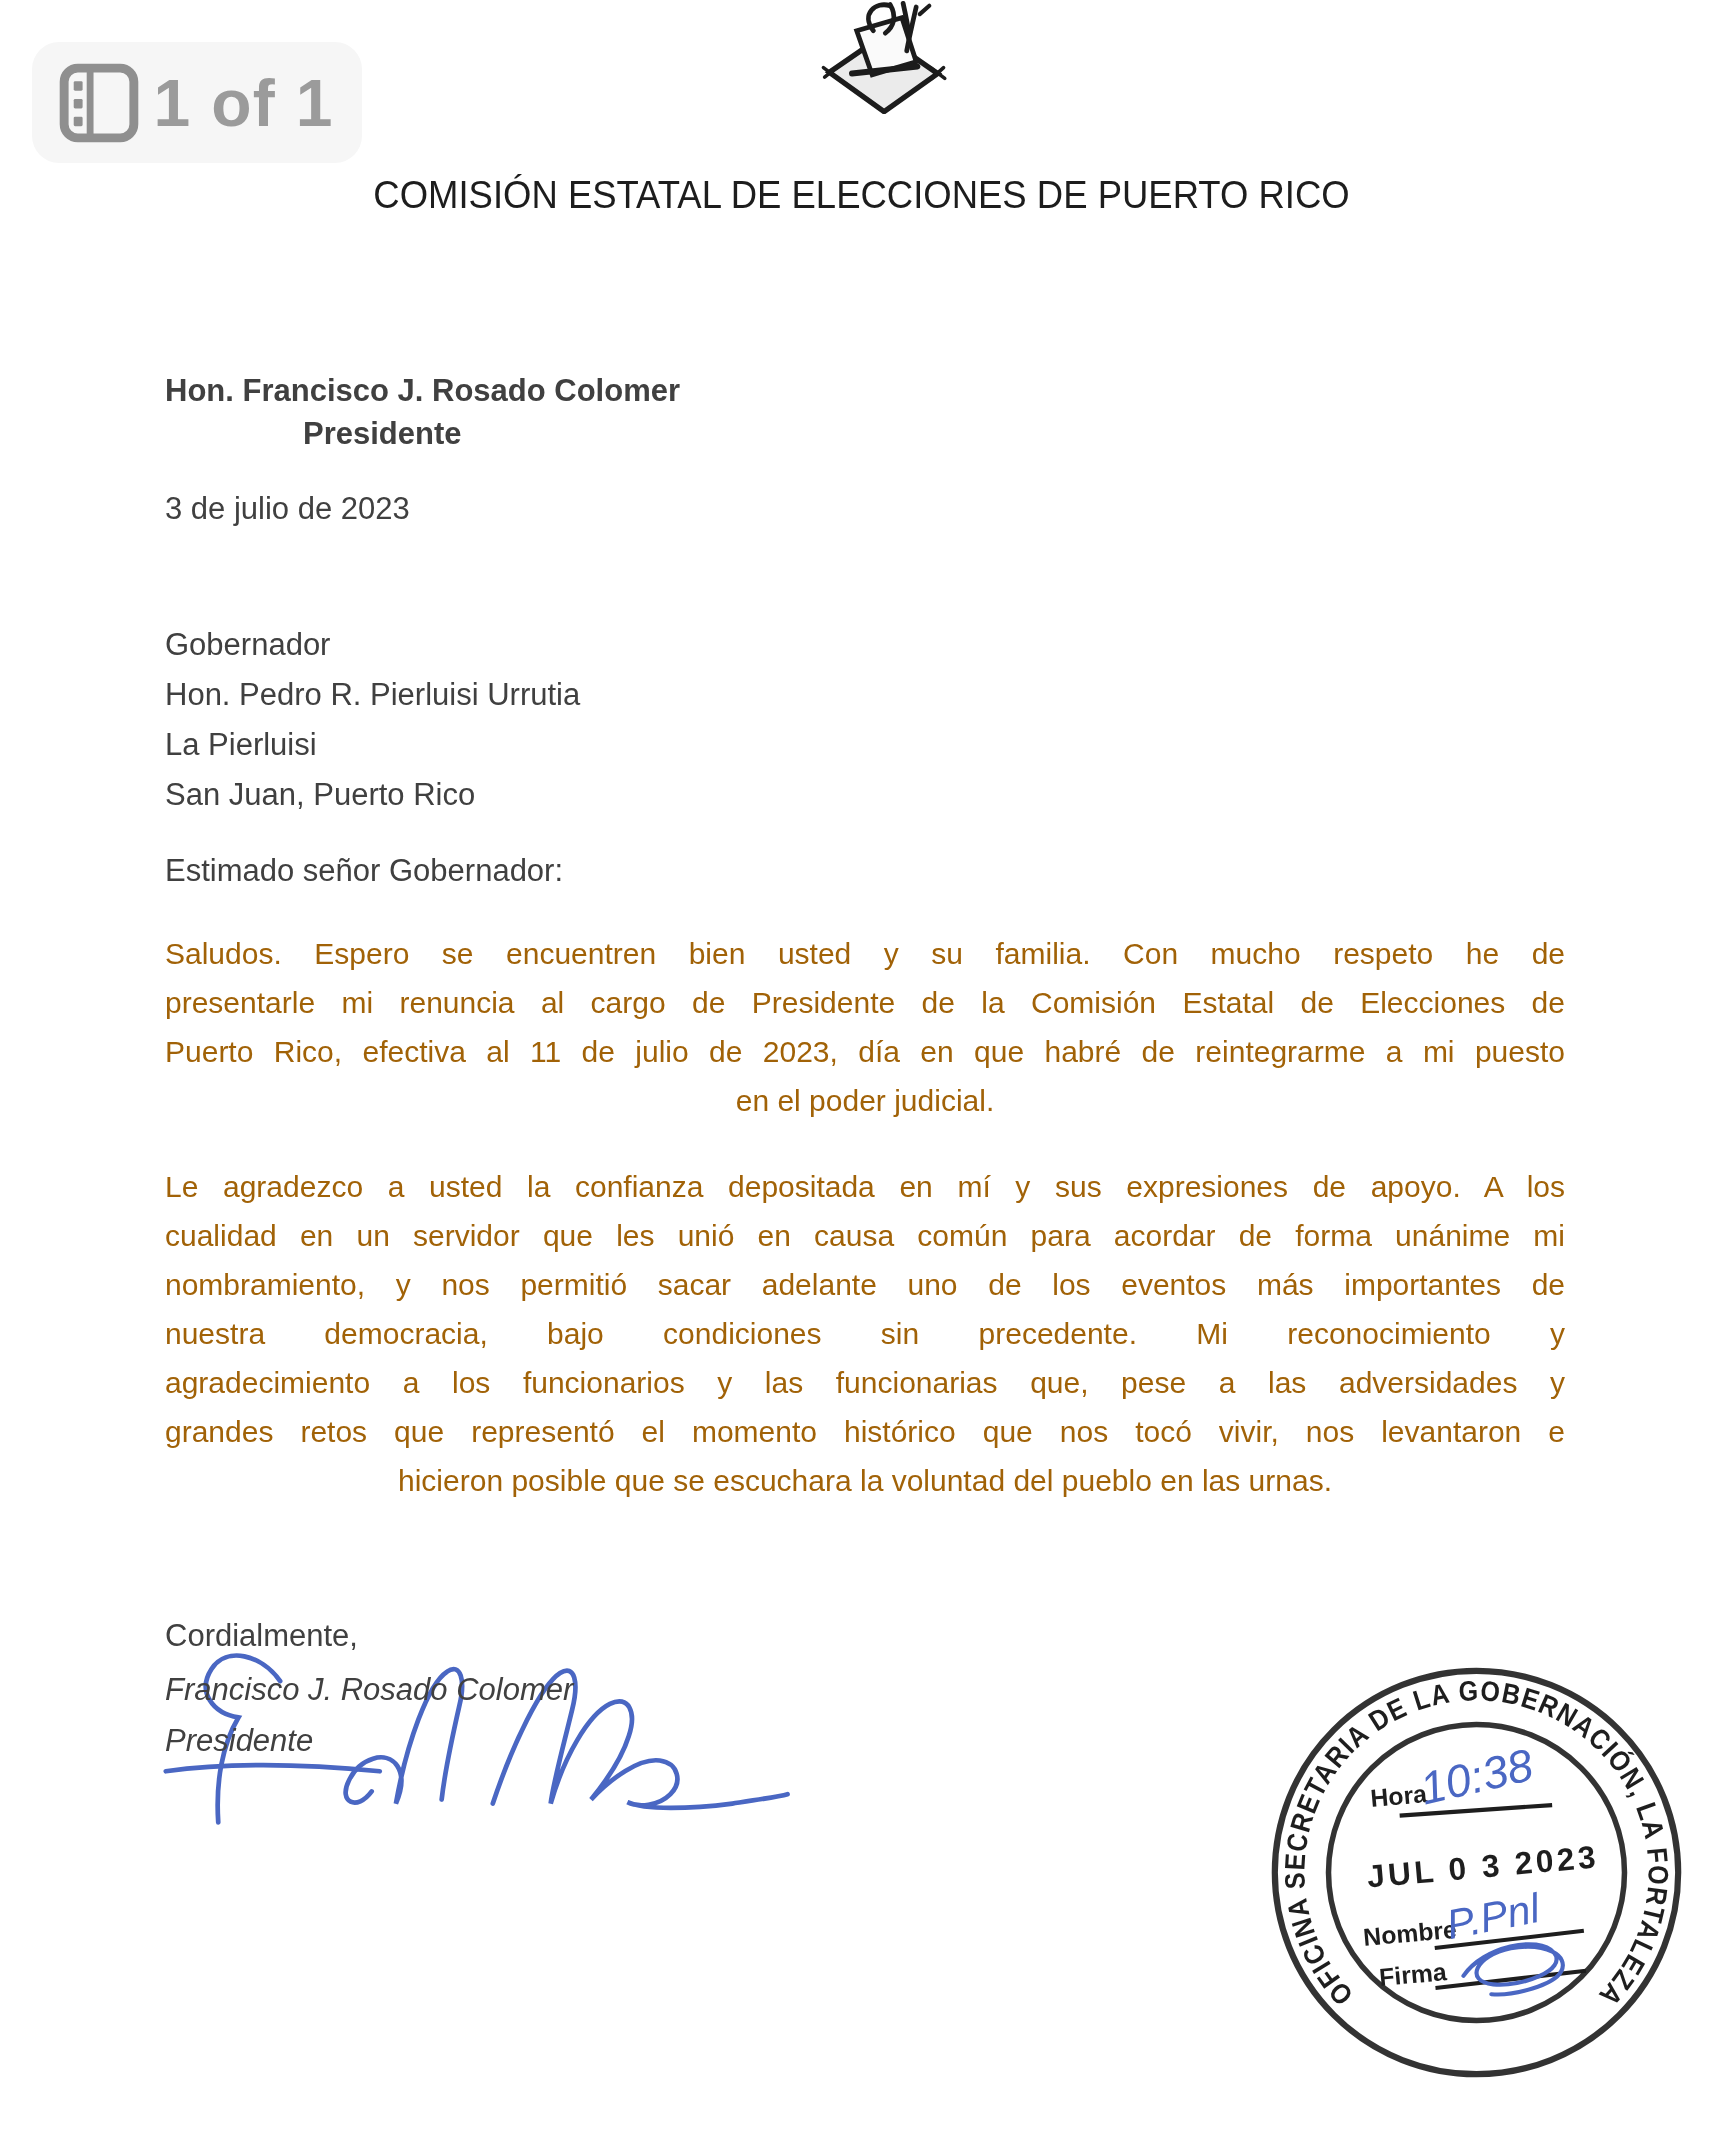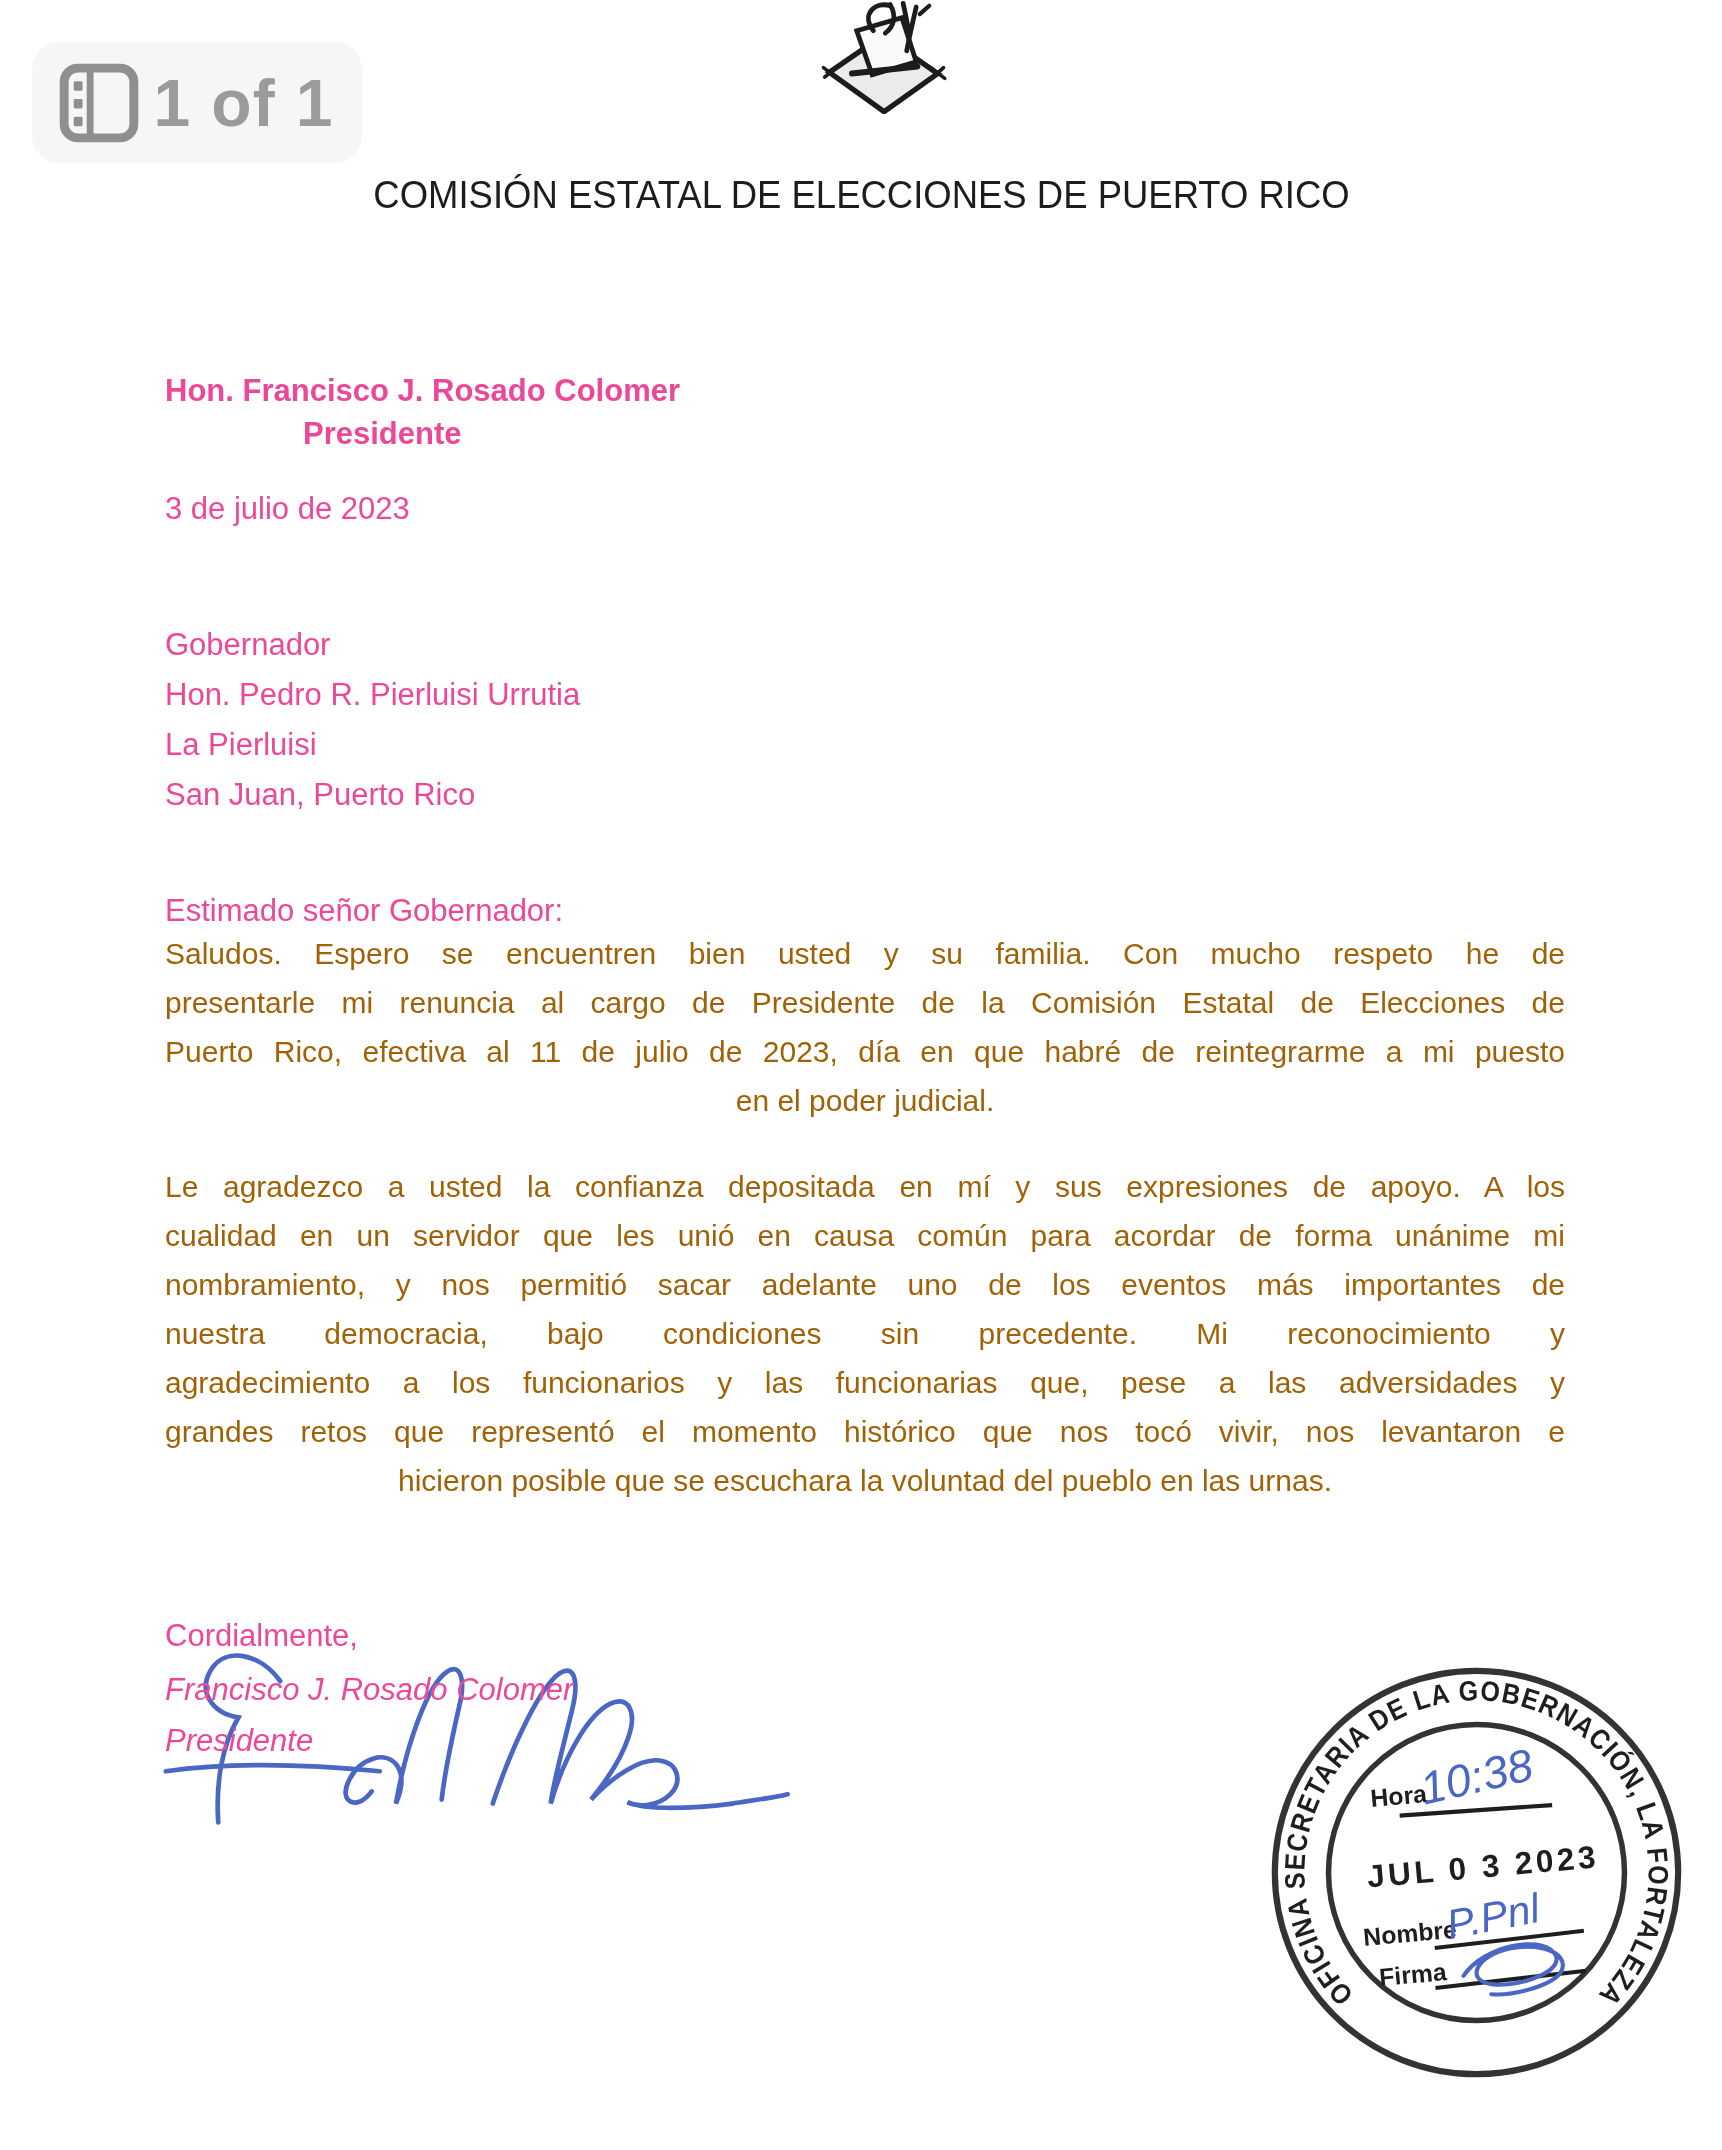--- a/index.html
+++ b/index.html
@@ -7,26 +7,26 @@
         font-family:"Liberation Sans",sans-serif;color:#262626;}
   
   .badge{position:absolute;left:32px;top:42px;width:330px;height:121px;background:#f6f6f6;
          border-radius:27px;display:flex;align-items:center;gap:14px;padding-left:25.6px;box-sizing:border-box;}
   .badge-text{font-size:66px;font-weight:bold;color:#9b9b9b;letter-spacing:1.3px;}
   
   .logo{position:absolute;left:813px;top:1.3px;width:141px;height:113px;}
   
   .title{position:absolute;left:0;top:174px;width:1723px;text-align:center;
          font-size:38px;color:#1d1d1d;transform:scaleX(.96);}
-  .block{position:absolute;left:165px;font-size:31px;color:#ec4899;}
+  .block{position:absolute;left:165px;font-size:31px;color:#404040;}
   .sender{top:369px;font-weight:bold;line-height:43px;}
   .sender .stitle{margin-left:138px;}
   .date{top:491px;}
   .addressee{top:620px;line-height:50px;}
-  .salutation{top:853px;margin-top:40px;}
+  .salutation{top:853px;}
   .para{width:1400px;font-size:30px;color:#a16207;}
   .p1{top:937px;}
   .p2{top:1170px;}
   .jline{height:49px;text-align:justify;text-align-last:justify;}
   .jlast{height:49px;text-align:center;}
   .aline{height:50px;}
   .closing{top:1618px;}
   .signame{top:1664px;line-height:51px;font-style:italic;}
   .sigsvg{position:absolute;left:155px;top:1642px;pointer-events:none;}
   .stamp{position:absolute;left:1270px;top:1666px;}

